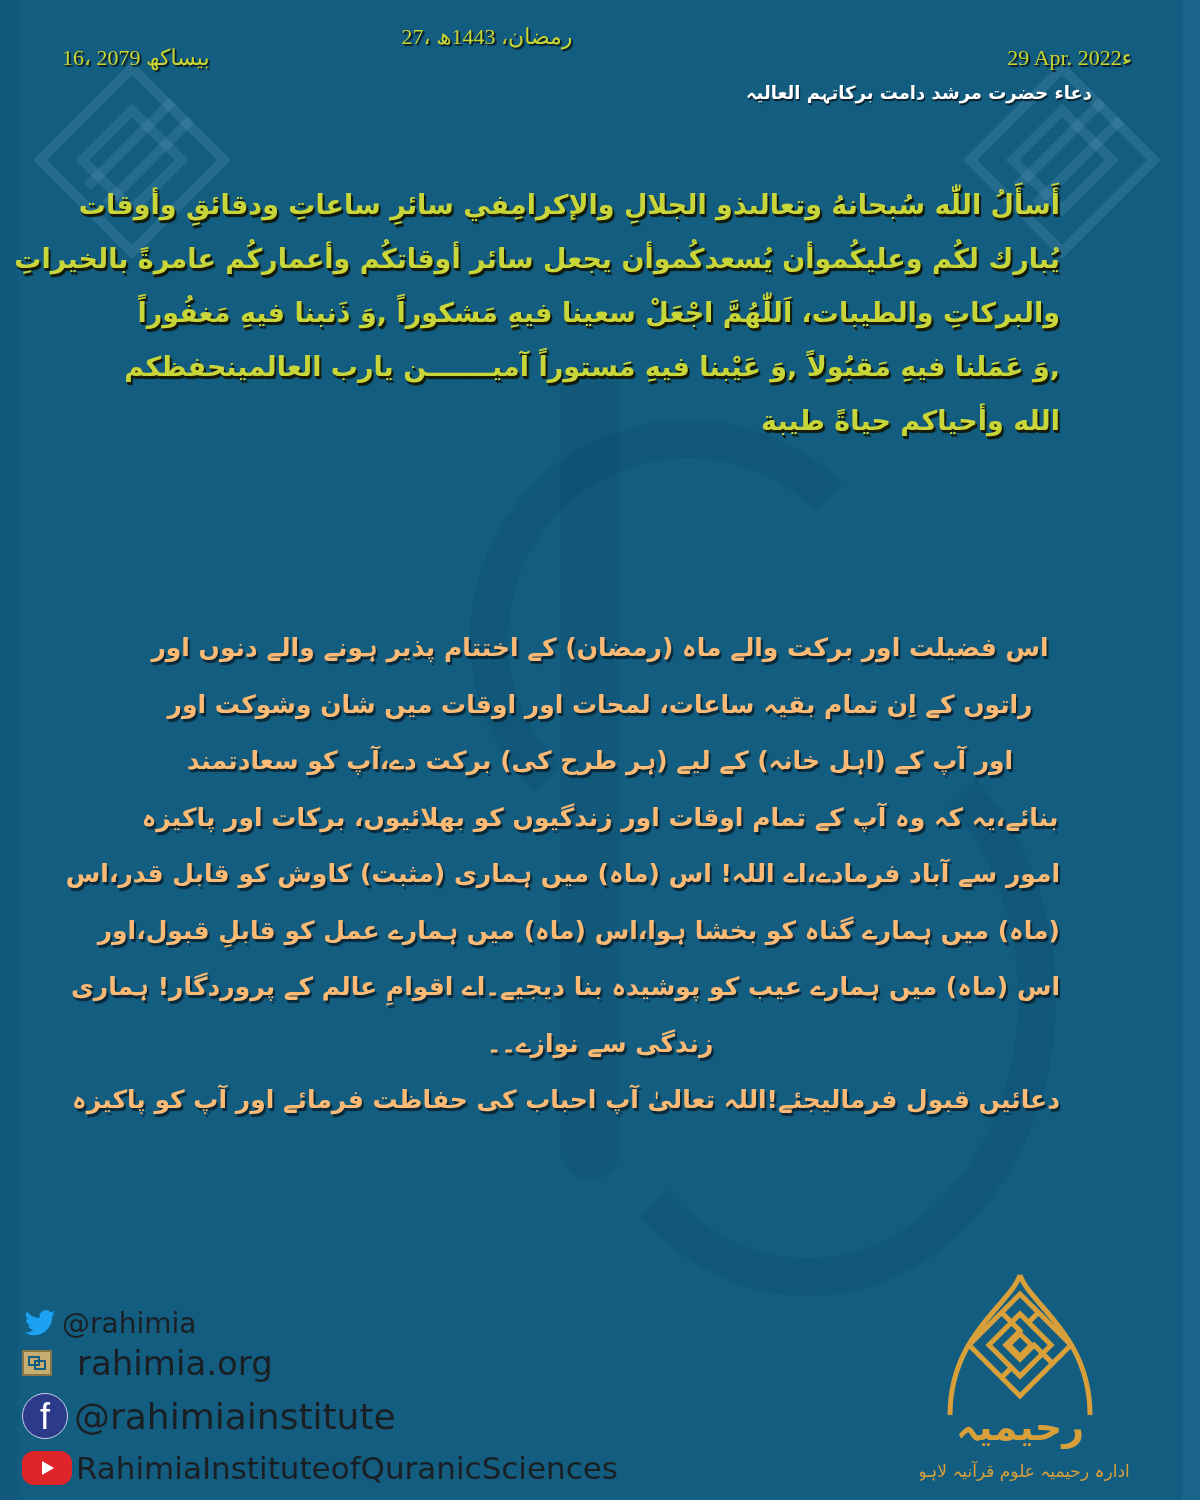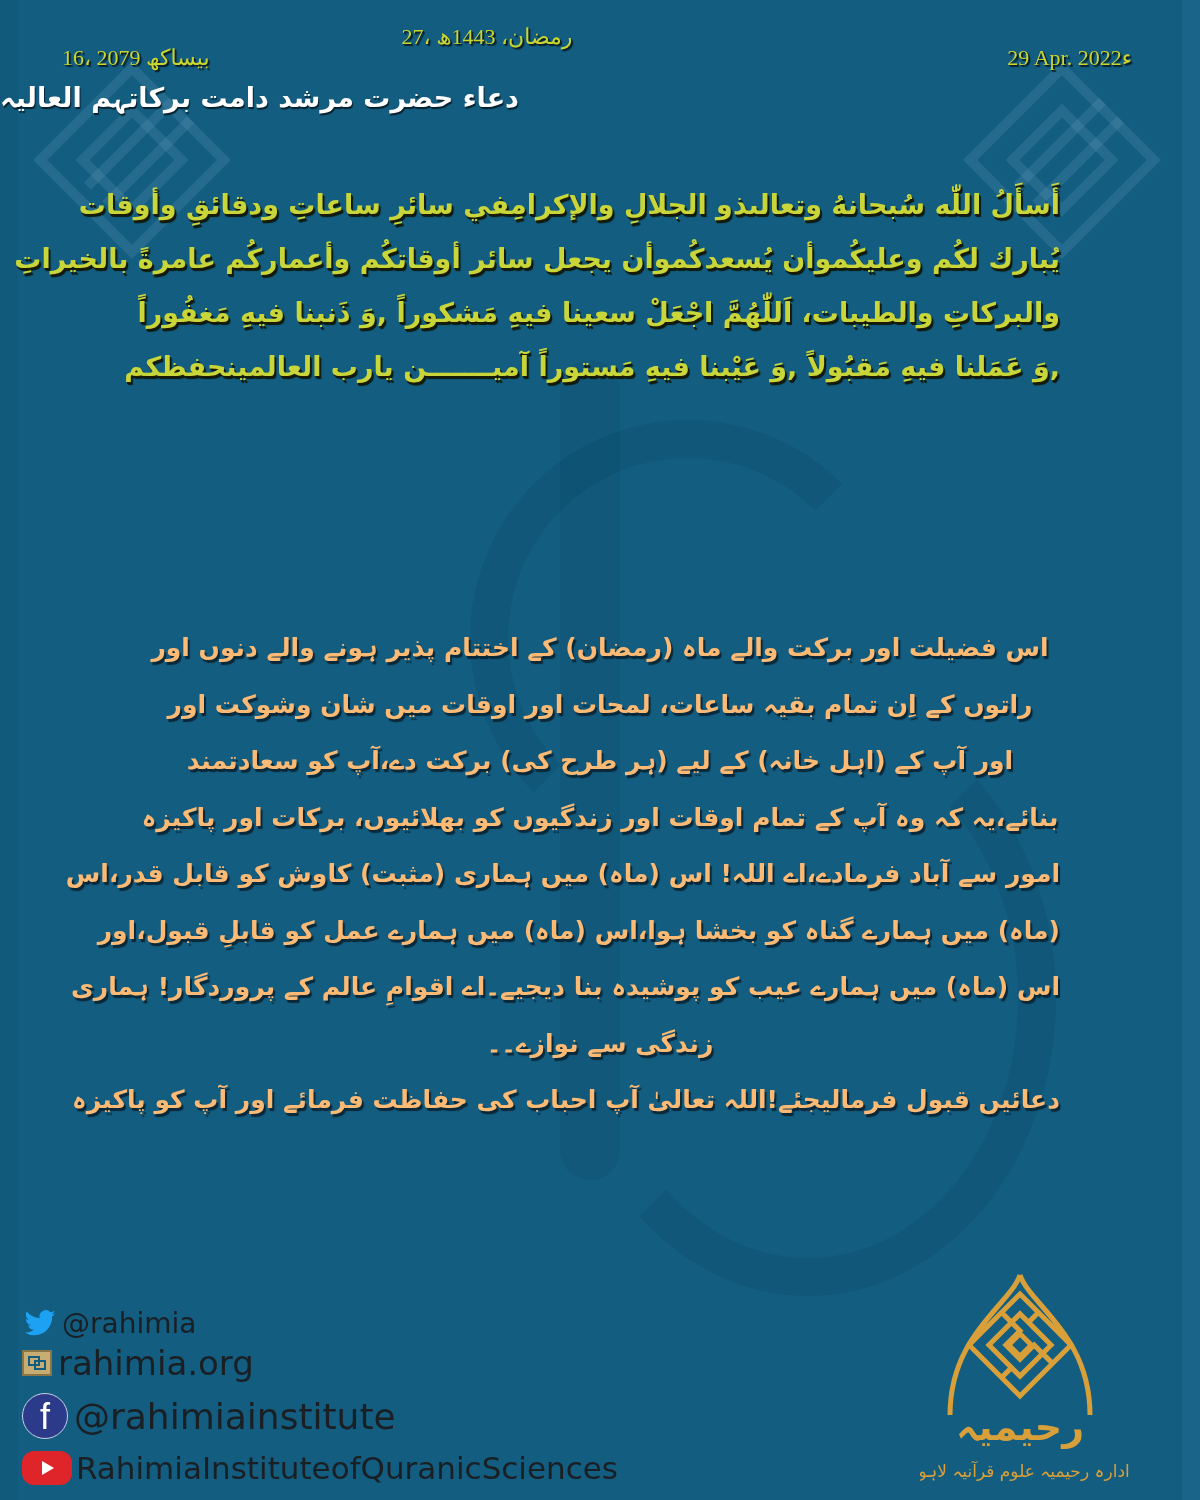--- a/index.html
+++ b/index.html
@@ -30,42 +30,42 @@
   .knot::after { left: 42px; top: -10px; width: 16px; height: 120px; border-top: none; border-bottom: none; }
   .knot-l { left: 62px; top: 90px; }
   .knot-r { left: 992px; top: 90px; }
 
   .date { position: absolute; font-family: "Liberation Serif", serif; font-size: 22px; color: #c9d630; text-shadow: 1px 1px 0 #0a2230, 2px 2px 1px #0a2230; white-space: nowrap; }
   .date-left { left: 62px; top: 45px; }
   .date-center { left: 0; width: 974px; top: 24px; text-align: center; }
   .date-right { right: 68px; top: 45px; text-align: right; }
 
   .title {
-    position: absolute; left: 0; width: 1092px; top: 82px; text-align: left;
-    font-family: "DejaVu Sans", sans-serif; font-weight: bold; font-size: 27px;
+    position: absolute; left: 0; width: 1092px; top: 82px; text-align: right;
+    font-family: "DejaVu Sans", sans-serif; font-weight: bold; font-size: 18px;
     color: #ffffff; direction: rtl; text-shadow: 1px 2px 1px #08202c;
   }
   .arabic {
     position: absolute; left: 140px; width: 920px; top: 178px;
     direction: rtl; text-align: right;
     font-family: "DejaVu Sans", sans-serif; font-weight: bold;
     font-size: 27px; line-height: 54px; color: #c8d63a;
     text-shadow: 1px 2px 0 #1a1a08, 2px 3px 1px #0a1a10;
   }
   .arabic .line, .urdu .line { display: block; white-space: nowrap; }
   .urdu {
     position: absolute; left: 140px; width: 920px; top: 620px;
     direction: rtl; text-align: center;
     font-family: "DejaVu Sans", sans-serif; font-weight: bold;
     font-size: 25px; line-height: 56.5px; color: #fdba74;
     text-shadow: 2px 3px 1px #0a2838;
   }
   .social { position: absolute; left: 22px; font-family: "DejaVu Sans", sans-serif; color: #1a1f24; display: flex; align-items: center; white-space: nowrap; }
   .s1 { top: 1307px; font-size: 28px; }
-  .s2 { top: 1343px; font-size: 34px; }
+  .s2 { top: 1343px; font-size: 34px; gap: 19px; }
   .s3 { top: 1393px; font-size: 36px; }
   .s4 { top: 1450px; font-size: 31px; }
   .ico { display: inline-block; margin-right: 4px; position: relative; }
   .ico-tw { width: 36px; height: 28px; }
   .ico-web { width: 30px; height: 26px; background: #c8ad72; border: 2px solid #8a7548; box-sizing: border-box; margin-right: 6px; }
   .ico-web::before { content: ""; position: absolute; left: 4px; top: 4px; width: 8px; height: 6px; border: 2px solid #135d80; }
   .ico-web::after { content: ""; position: absolute; right: 4px; bottom: 4px; width: 8px; height: 6px; border: 2px solid #135d80; }
   .ico-fb { width: 44px; height: 44px; border-radius: 50%; background: #2b3b8a; border: 1px solid #c9d0e6; color: #fff; font-family: "Liberation Sans", sans-serif; font-size: 36px; text-align: center; line-height: 46px; margin-right: 6px; }
   .ico-yt { width: 50px; height: 34px; border-radius: 12px; background: #e0252a; margin-right: 4px; }
   .ico-yt::after { content: ""; position: absolute; left: 20px; top: 10px; border-left: 12px solid #fff; border-top: 7px solid transparent; border-bottom: 7px solid transparent; }
@@ -89,20 +89,21 @@
 <div class="date date-center">27، رمضان، 1443ھ</div>
 <div class="date date-right">29 Apr. 2022ء</div>
 
 <div class="title">دعاء حضرت مرشد دامت برکاتہم العالیہ</div>
 
 <div class="arabic">
   <span class="line">أَسأَلُ اللّٰه سُبحانهُ وتعالىذو الجلالِ والإكرامِفي سائرِ ساعاتِ ودقائقِ وأوقات</span>
   <span class="line">يُبارك لكُم وعليكُموأن يُسعدكُموأن يجعل سائر أوقاتكُم وأعماركُم عامرةً بالخيراتِ</span>
   <span class="line">والبركاتِ والطيبات، اَللّٰهُمَّ اجْعَلْ سعينا فيهِ مَشكوراً ,وَ ذَنبنا فيهِ مَغفُوراً</span>
   <span class="line">,وَ عَمَلنا فيهِ مَقبُولاً ,وَ عَيْبنا فيهِ مَستوراً آمیـــــــن يارب العالمينحفظكم</span>
+  <span class="line">الله وأحياكم حياةً طيبة</span>
 </div>
 
 <div class="urdu">
   <span class="line">اس فضیلت اور برکت والے ماہ (رمضان) کے اختتام پذیر ہونے والے دنوں اور</span>
   <span class="line">راتوں کے اِن تمام بقیہ ساعات، لمحات اور اوقات میں شان وشوکت اور</span>
   <span class="line">اور آپ کے (اہل خانہ) کے لیے (ہر طرح کی) برکت دے،آپ کو سعادتمند</span>
   <span class="line">بنائے،یہ کہ وہ آپ کے تمام اوقات اور زندگیوں کو بھلائیوں، برکات اور پاکیزہ</span>
   <span class="line">امور سے آباد فرمادے،اے اللہ! اس (ماہ) میں ہماری (مثبت) کاوش کو قابل قدر،اس</span>
   <span class="line">(ماہ) میں ہمارے گناہ کو بخشا ہوا،اس (ماہ) میں ہمارے عمل کو قابلِ قبول،اور</span>
   <span class="line">اس (ماہ) میں ہمارے عیب کو پوشیدہ بنا دیجیے۔اے اقوامِ عالم کے پروردگار! ہماری</span>

